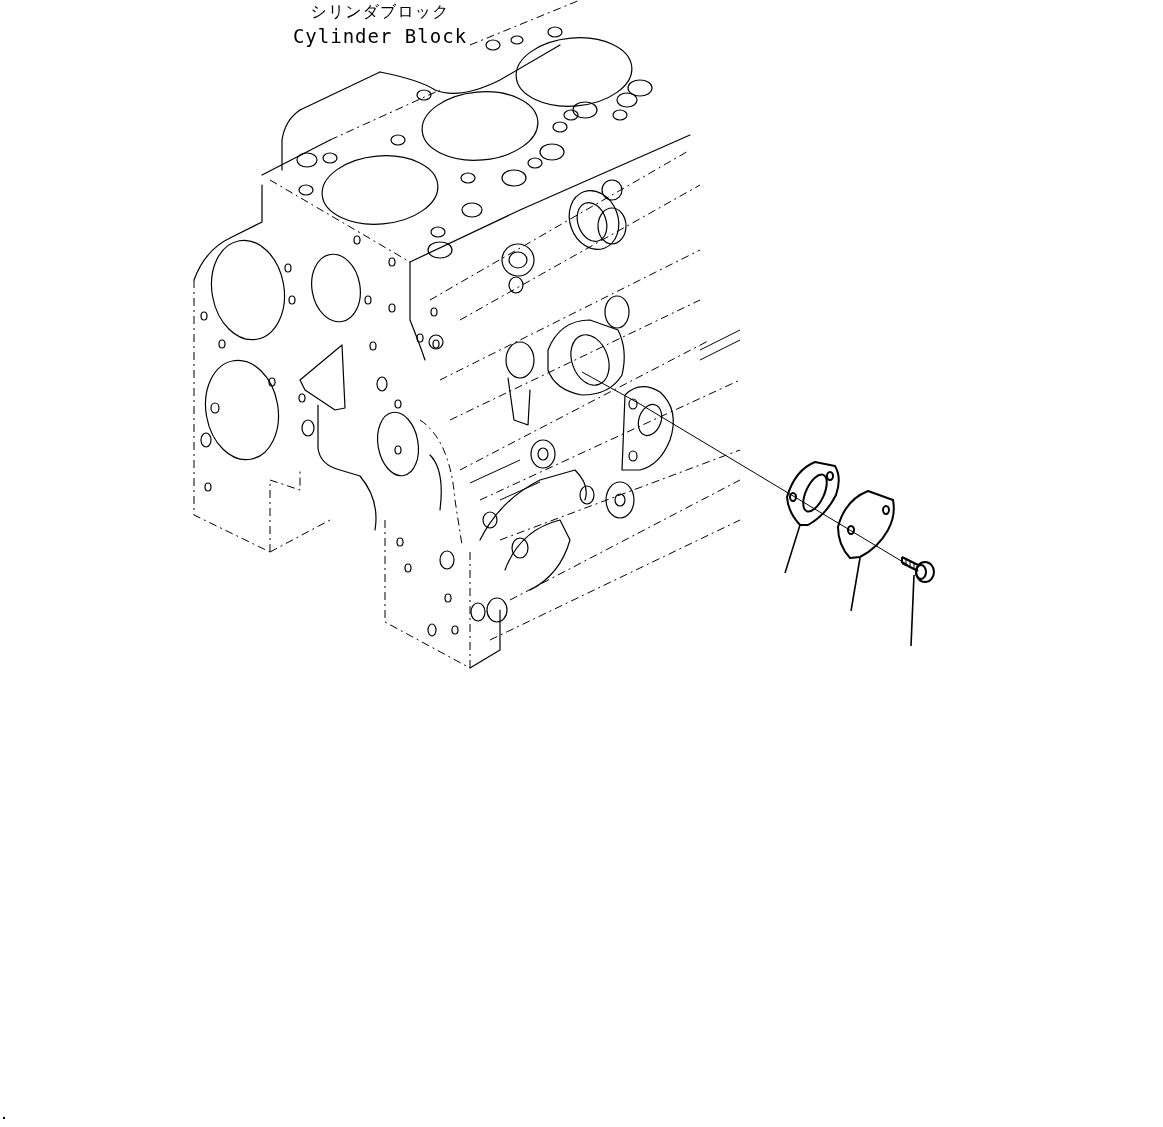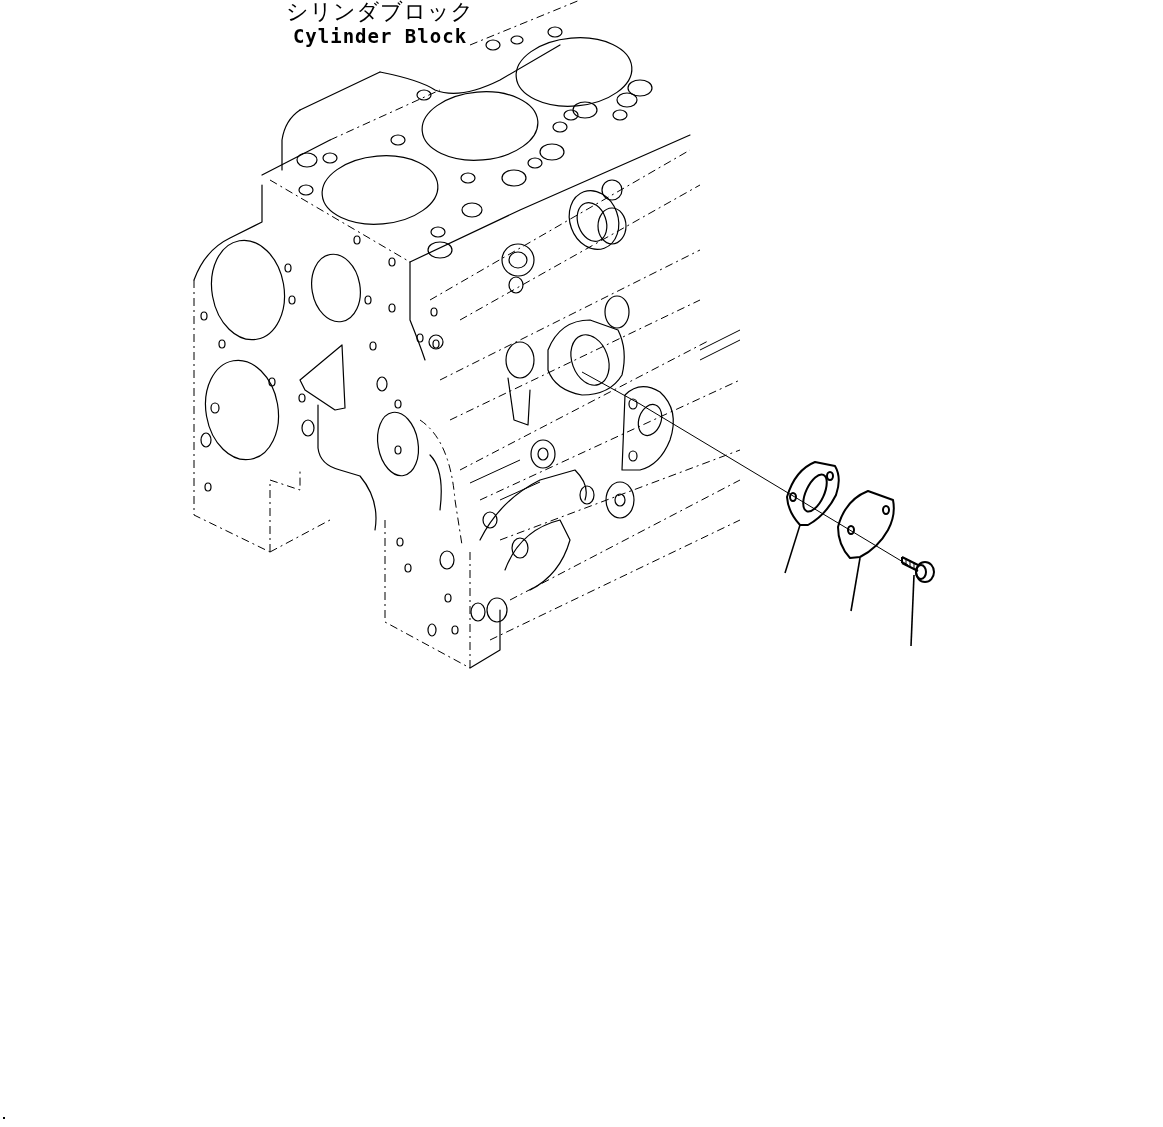--- a/index.html
+++ b/index.html
@@ -15,22 +15,22 @@
       left: 280px;
       top: 0px;
       width: 200px;
       text-align: center;
       color: #000000;
       font-family: "DejaVu Sans Mono", "Liberation Mono", monospace;
       font-size: 19px;
       line-height: 24px;
       letter-spacing: 1px;
     }
-    .label-block .jp { display: block; font-size: 22px; }
-    .label-block .en { display: block; font-weight: bold; }
+    .label-block .jp { display: block; font-size: 16px; }
+    .label-block .en { display: block; }
     svg#drawing {
       position: absolute;
       left: 0; top: 0;
     }
     .stroke { fill: none; stroke: #000; stroke-width: 1.2; stroke-linejoin: round; stroke-linecap: round; }
     .thick { fill: none; stroke: #000; stroke-width: 2; stroke-linejoin: round; }
     .dash { fill: none; stroke: #000; stroke-width: 1; stroke-dasharray: 8 4 2 4; }
     .thin { fill: none; stroke: #000; stroke-width: 1; }
     .leader { fill: none; stroke: #000; stroke-width: 1.6; }
     .corner-dot {

